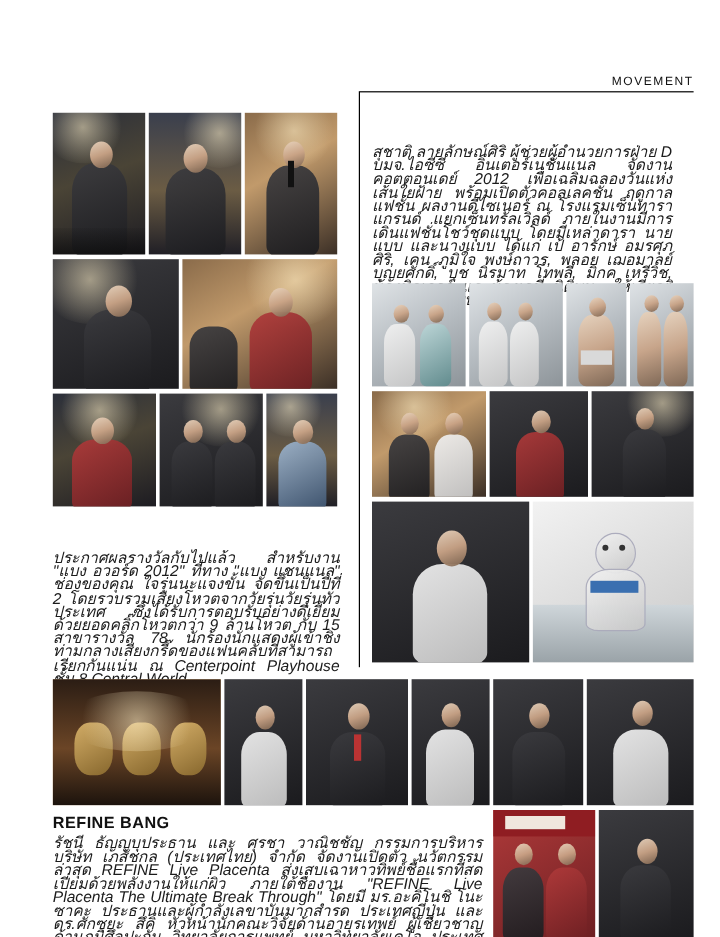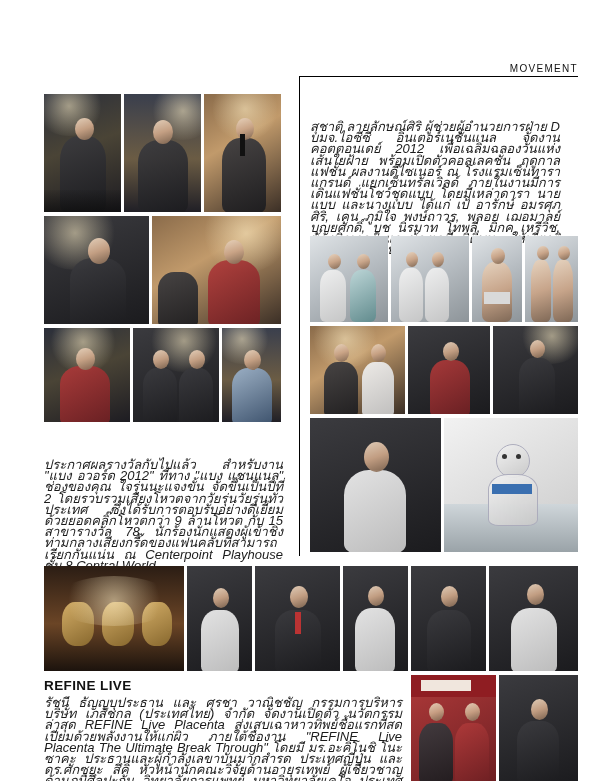--- a/index.html
+++ b/index.html
@@ -302,21 +302,21 @@
     <div class="figure red" style="left:44px;top:48px;width:34px;height:62px;"></div>
     <div class="head skin" style="left:18px;top:28px;width:15px;height:18px;"></div>
     <div class="head skin" style="left:54px;top:28px;width:15px;height:18px;"></div>
   </div>
 
   <div class="photo dark" style="left:499px;top:639px;width:79px;height:108px;">
     <div class="figure dark" style="left:18px;top:46px;width:42px;height:64px;"></div>
     <div class="head skin" style="left:32px;top:24px;width:17px;height:21px;"></div>
   </div>
 
-  <div class="sec-title" style="left:44px;top:642px;width:240px;">REFINE LIVE</div>
+  <div class="sec-title" style="left:44px;top:642px;width:240px;">REFINE BANG</div>
   <div class="body-text" style="left:44px;top:661px;width:358px;">รัชนี ธัญญบุประธาน และ ศุรชา วาณิชชัญ กรรมการบริหาร บริษัท เภสัชกล (ประเทศไทย) จำกัด จัดงานเปิดตัว นวัตกรรมล่าสุด REFINE Live Placenta ส่งเสบเฉาหาวทิพย์ชื้อแรกที่สด เปี่ยมด้วยพลังงานให้แก่ผิว ภายใต้ชื่องาน "REFINE Live Placenta The Ultimate Break Through" โดยมี มร.อะคิโนชิ โนะซาคะ ประธานและผู้กำลังเลขาบันมากสำรด ประเทศญี่ปุ่น และ ดร.ศักซุยะ สึคิ หัวหน้านักคณะวิจัยด้านอายุรเทพย์ ผู้เชี่ยวชาญด้านภูมิศึลปะกัน วิทยาลัยการแพทย์ มหาวิทยาลัยเคโอ ประเทศญี่ปุ่น บินตรงจากประเทศญี่ปุ่นมาร่วมงาน ณ ห้องแอต เซริเคนซ์ 306 โรงแรมมาทแกโลยค</div>
 
   <div class="footer">
     <b>attitude</b><span>Thailand</span>&nbsp;<span>159</span>
   </div>
 
   <div class="play-btn">
     <div class="play-tri"></div>
   </div>
 

